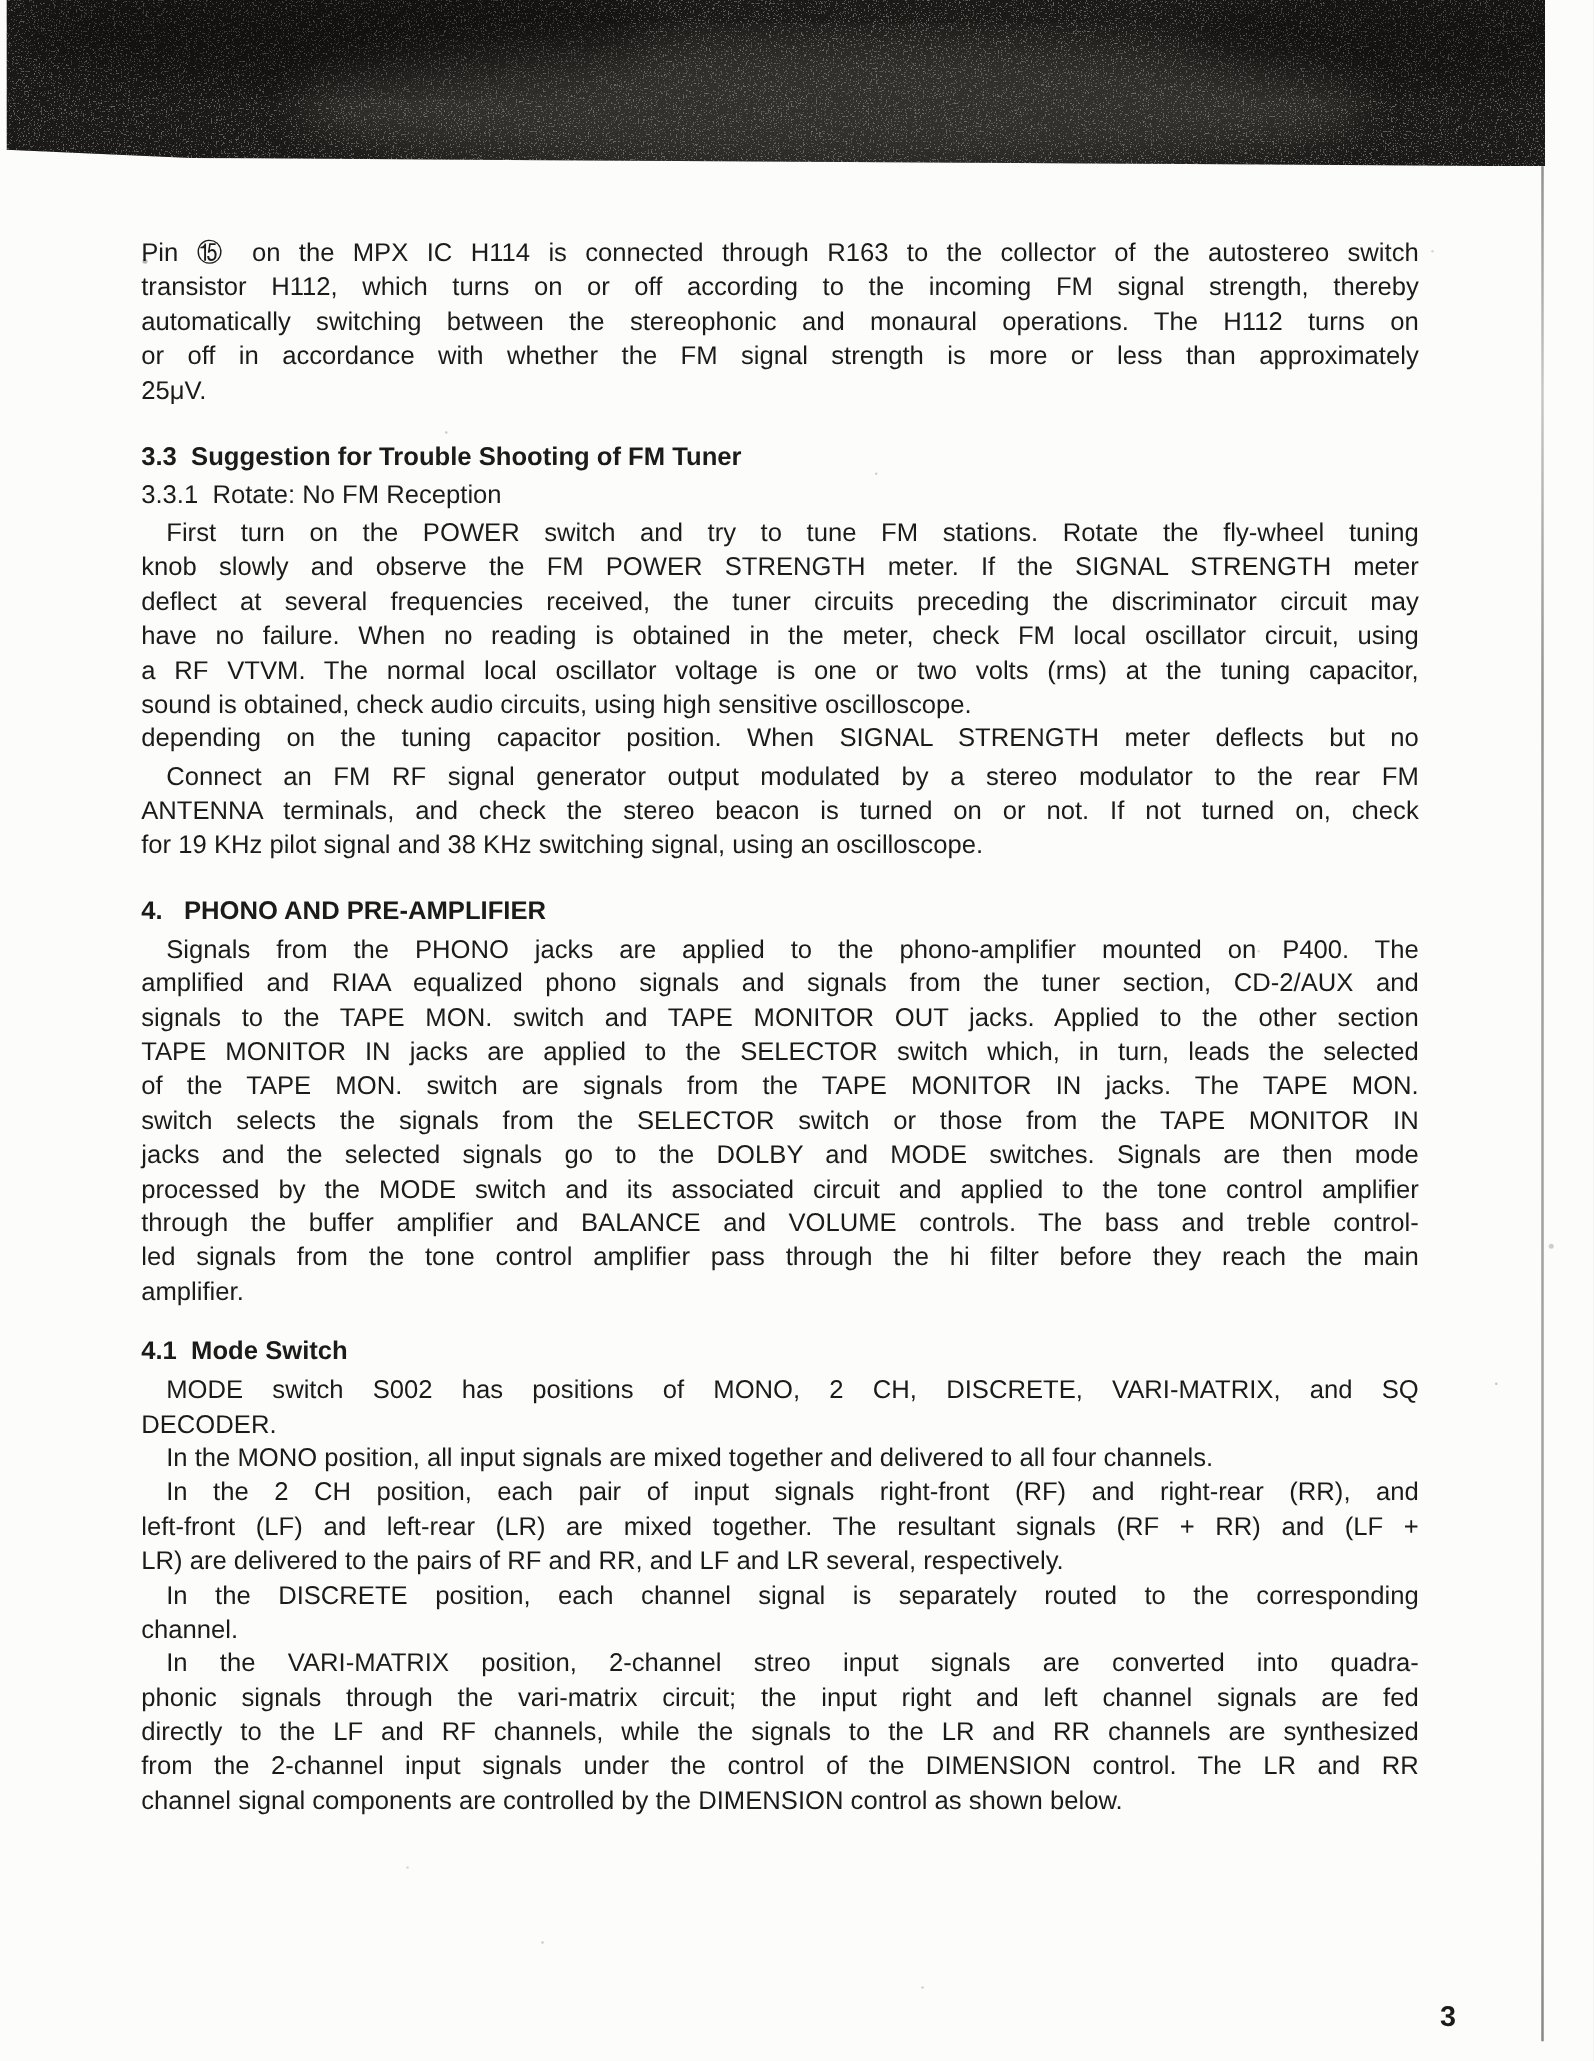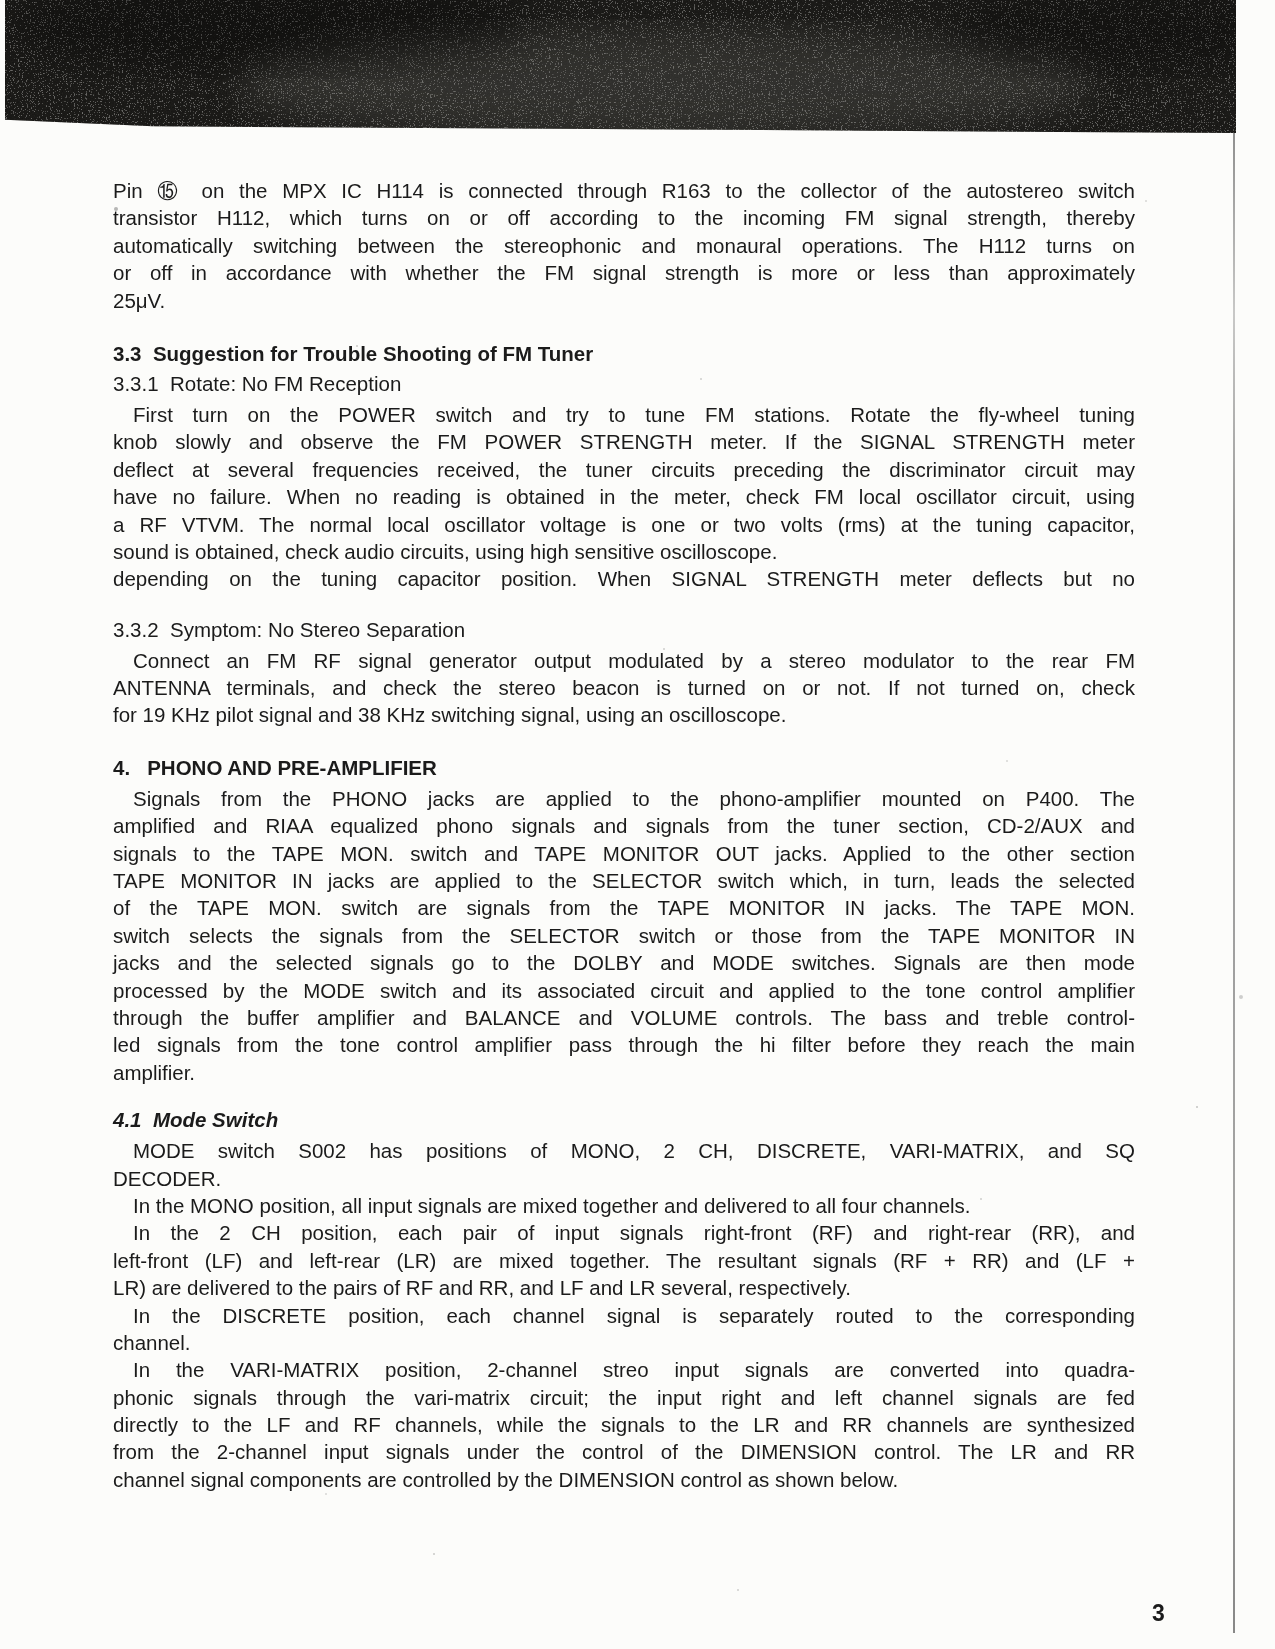--- a/index.html
+++ b/index.html
@@ -105,59 +105,58 @@
       <rect width="1231" height="133" filter="url(#grain)" opacity="0.45"></rect>
       <ellipse cx="660" cy="85" rx="430" ry="55" fill="#8d8d85" opacity="0.20" filter="url(#soft)"></ellipse>
       <ellipse cx="260" cy="25" rx="260" ry="45" fill="#000000" opacity="0.30" filter="url(#soft)"></ellipse>
       <ellipse cx="1120" cy="30" rx="180" ry="40" fill="#000000" opacity="0.25" filter="url(#soft)"></ellipse>
     </svg>
   </div>
 
   <div class="edge-line"></div>
 
   <div class="body">
-      <div class="para" style="margin-top: 0px;">
+      <div class="para" style="margin-top: 12px;">
         <div class="line just">Pin  ⑮  on the MPX IC H114 is connected through R163 to the collector of the autostereo switch</div>
         <div class="line just">transistor H112, which turns on or off according to the incoming FM signal strength, thereby</div>
         <div class="line just">automatically switching between the stereophonic and monaural operations. The H112 turns on</div>
         <div class="line just">or off in accordance with whether the FM signal strength is more or less than approximately</div>
         <div class="line">25μV.</div>
       </div>
       <div class="heading bold" style="margin-top: 26px;">3.3  Suggestion for Trouble Shooting of FM Tuner</div>
       <div class="heading" style="margin-top: 2px;">3.3.1  Rotate: No FM Reception</div>
       <div class="para" style="margin-top: 3px;">
         <div class="line just ind">First turn on the POWER switch and try to tune FM stations. Rotate the fly-wheel tuning</div>
         <div class="line just">knob slowly and observe the FM POWER STRENGTH meter. If the SIGNAL STRENGTH meter</div>
         <div class="line just">deflect at several frequencies received, the tuner circuits preceding the discriminator circuit may</div>
         <div class="line just">have no failure. When no reading is obtained in the meter, check FM local oscillator circuit, using</div>
         <div class="line just">a RF VTVM. The normal local oscillator voltage is one or two volts (rms) at the tuning capacitor,</div>
         <div class="line">sound is obtained, check audio circuits, using high sensitive oscilloscope.</div>
         <div class="line just">depending on the tuning capacitor position. When SIGNAL STRENGTH meter deflects but no</div>
       </div>
-      <div class="heading" style="margin-top: 23px;">3.3.2  Symptom: No Stereo Separation</div>
       <div class="para" style="margin-top: 3px;">
         <div class="line just ind">Connect an FM RF signal generator output modulated by a stereo modulator to the rear FM</div>
         <div class="line just">ANTENNA terminals, and check the stereo beacon is turned on or not. If not turned on, check</div>
         <div class="line">for 19 KHz pilot signal and 38 KHz switching signal, using an oscilloscope.</div>
       </div>
       <div class="heading bold" style="margin-top: 25px;">4.   PHONO AND PRE-AMPLIFIER</div>
       <div class="para" style="margin-top: 3px;">
         <div class="line just ind">Signals from the PHONO jacks are applied to the phono-amplifier mounted on P400. The</div>
         <div class="line just">amplified and RIAA equalized phono signals and signals from the tuner section, CD-2/AUX and</div>
         <div class="line just">signals to the TAPE MON. switch and TAPE MONITOR OUT jacks. Applied to the other section</div>
         <div class="line just">TAPE MONITOR IN jacks are applied to the SELECTOR switch which, in turn, leads the selected</div>
         <div class="line just">of the TAPE MON. switch are signals from the TAPE MONITOR IN jacks. The TAPE MON.</div>
         <div class="line just">switch selects the signals from the SELECTOR switch or those from the TAPE MONITOR IN</div>
         <div class="line just">jacks and the selected signals go to the DOLBY and MODE switches. Signals are then mode</div>
         <div class="line just">processed by the MODE switch and its associated circuit and applied to the tone control amplifier</div>
         <div class="line just">through the buffer amplifier and BALANCE and VOLUME controls. The bass and treble control-</div>
         <div class="line just">led signals from the tone control amplifier pass through the hi filter before they reach the main</div>
         <div class="line">amplifier.</div>
       </div>
-      <div class="heading bold" style="margin-top: 20px; font-style: italic;">4.1  Mode Switch</div>
+      <div class="heading bold" style="margin-top: 20px;">4.1  Mode Switch</div>
       <div class="para" style="margin-top: 3px;">
         <div class="line just ind">MODE switch S002 has positions of MONO, 2 CH, DISCRETE, VARI-MATRIX, and SQ</div>
         <div class="line">DECODER.</div>
       </div>
       <div class="para" style="margin-top: 0px;">
         <div class="line ind">In the MONO position, all input signals are mixed together and delivered to all four channels.</div>
       </div>
       <div class="para" style="margin-top: 0px;">
         <div class="line just ind">In the 2 CH position, each pair of input signals right-front (RF) and right-rear (RR), and</div>
         <div class="line just">left-front (LF) and left-rear (LR) are mixed together. The resultant signals (RF + RR) and (LF +</div>

